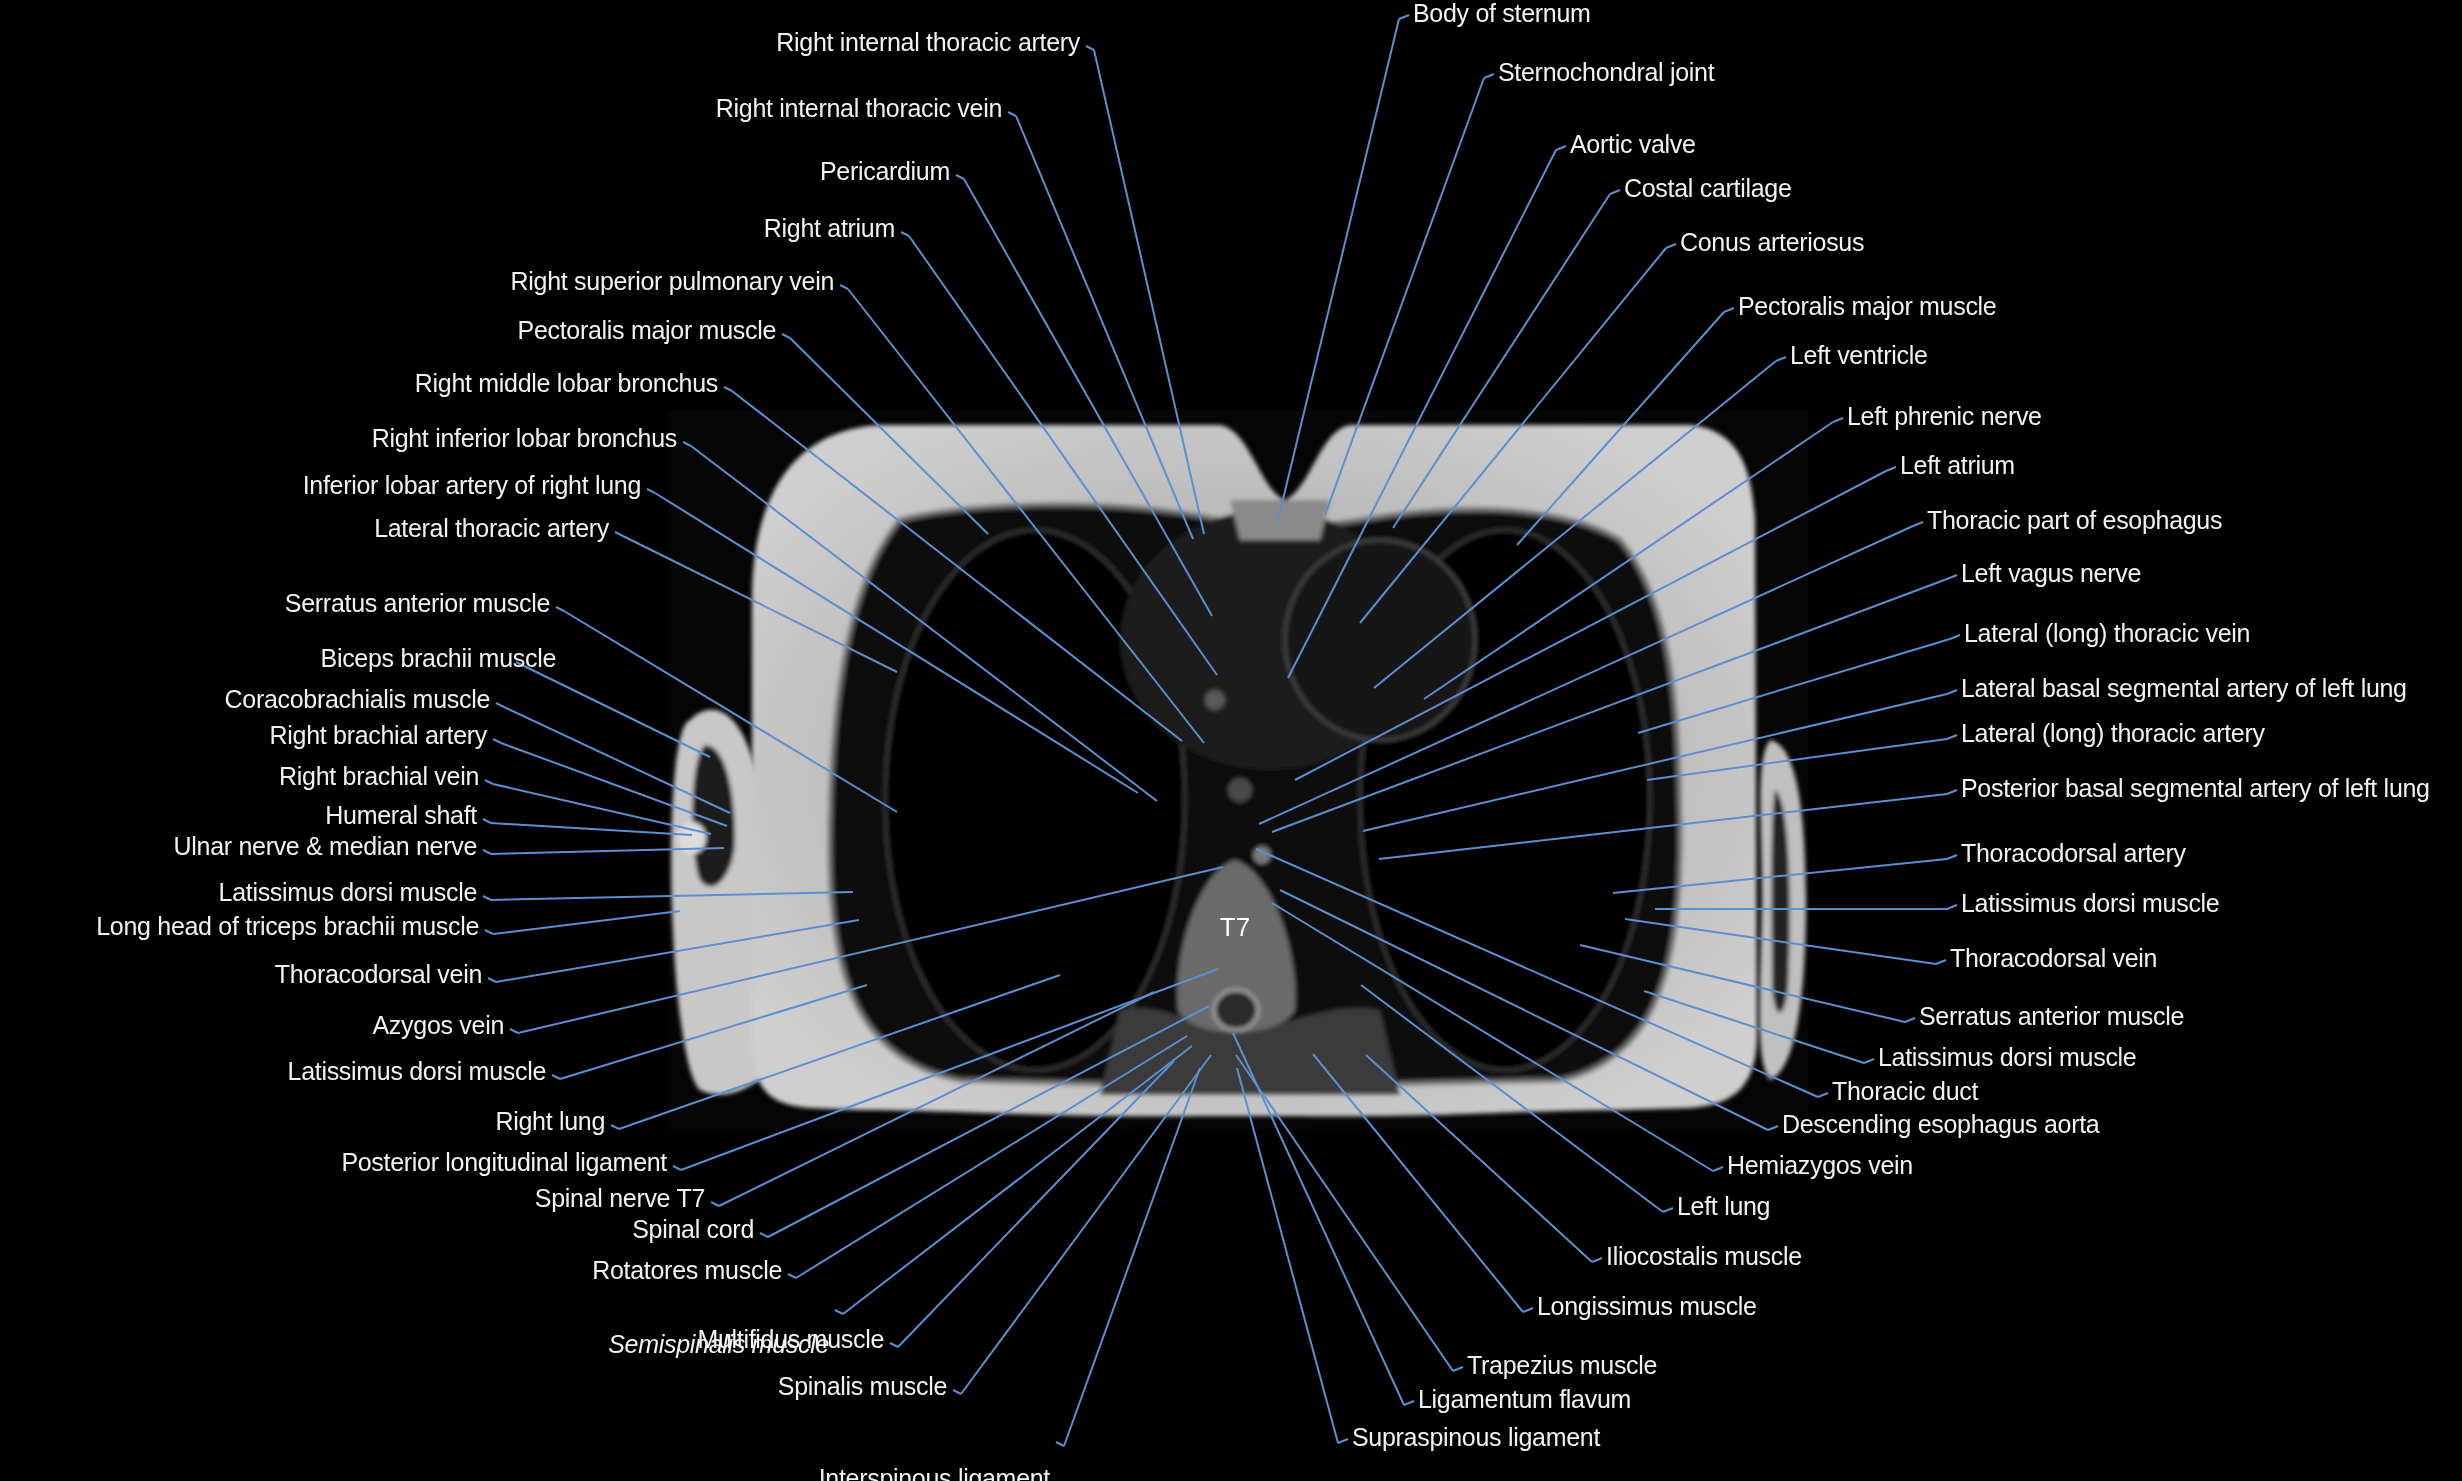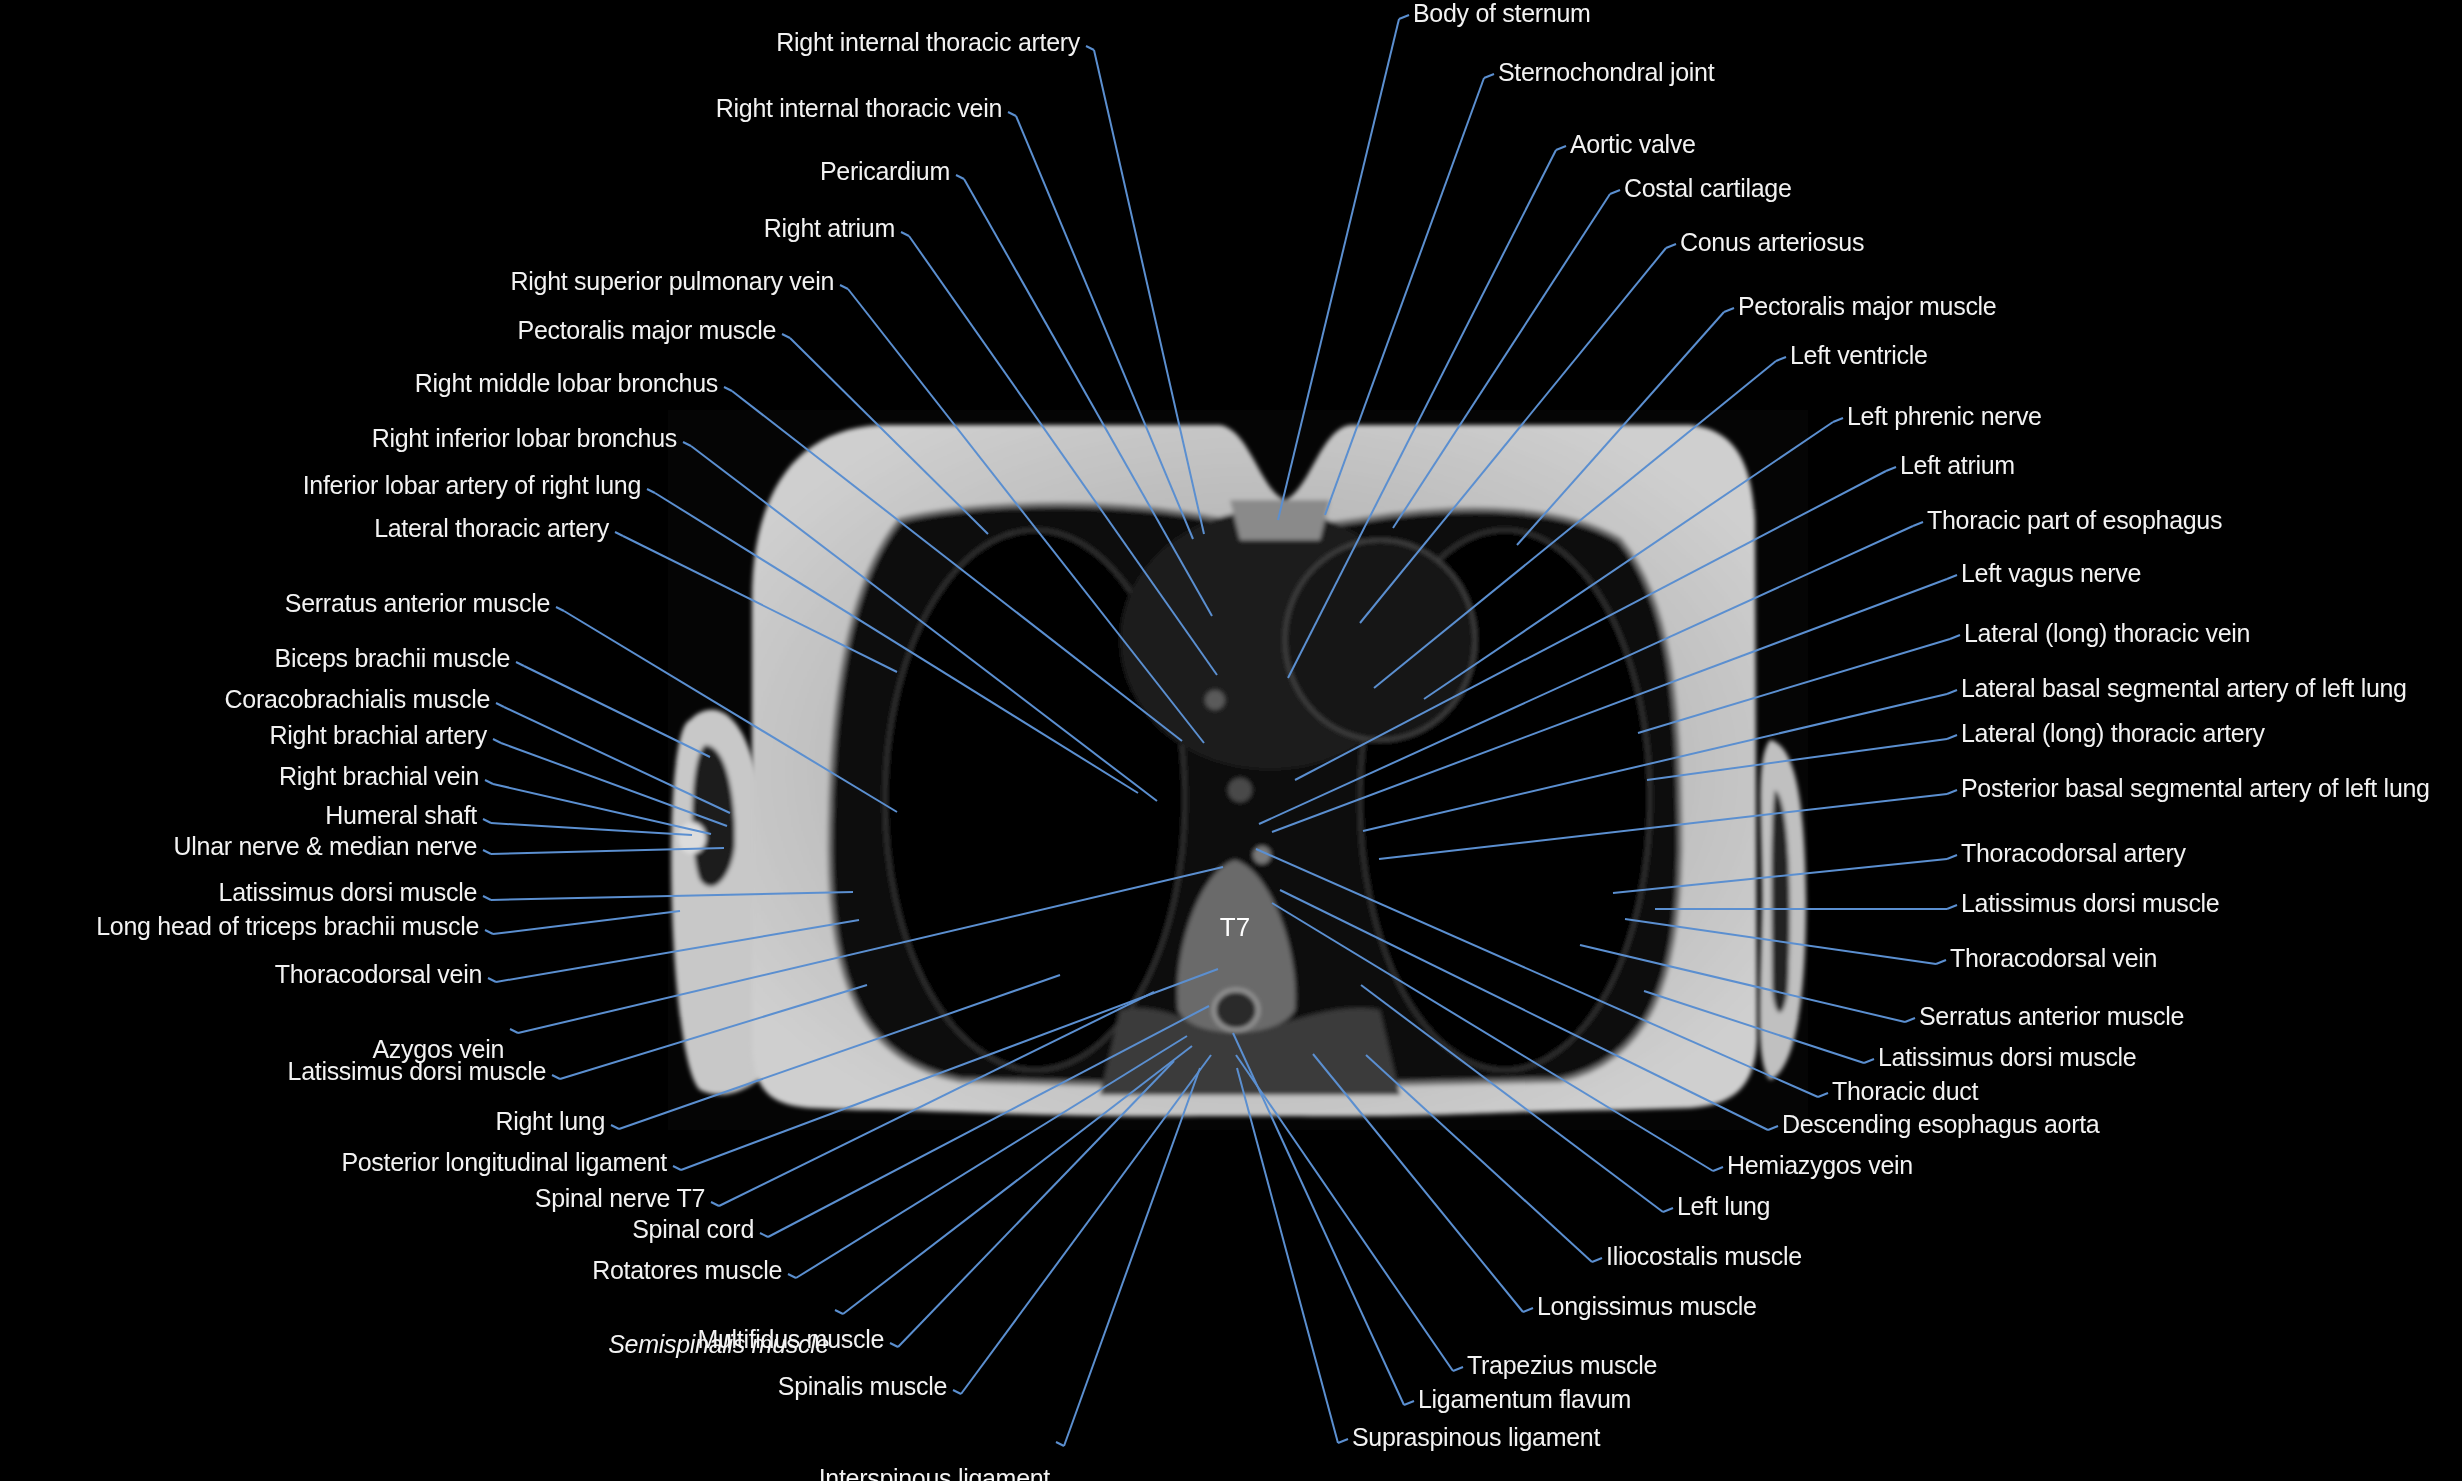--- a/index.html
+++ b/index.html
@@ -196,30 +196,30 @@
       <div class="lbl left" style="right: 1460px; top: 108px;">Right internal thoracic vein</div>
       <div class="lbl left" style="right: 1512px; top: 171px; text-align: right;">Pericardium</div>
       <div class="lbl left" style="right: 1567px; top: 228px;">Right atrium</div>
       <div class="lbl left" style="right: 1628px; top: 281px;">Right superior pulmonary vein</div>
       <div class="lbl left" style="right: 1686px; top: 330px;">Pectoralis major muscle</div>
       <div class="lbl left" style="right: 1744px; top: 383px;">Right middle lobar bronchus</div>
       <div class="lbl left" style="right: 1785px; top: 438px;">Right inferior lobar bronchus</div>
       <div class="lbl left" style="right: 1821px; top: 485px;">Inferior lobar artery of right lung</div>
       <div class="lbl left" style="right: 1853px; top: 528px;">Lateral thoracic artery</div>
       <div class="lbl left" style="right: 1912px; top: 603px;">Serratus anterior muscle</div>
-      <div class="lbl left" style="right: 1952px; top: 658px; margin-left: 31px;">Biceps brachii muscle</div>
+      <div class="lbl left" style="right: 1906px; top: 658px; margin-left: 31px;">Biceps brachii muscle</div>
       <div class="lbl left" style="right: 1972px; top: 699px;">Coracobrachialis muscle</div>
       <div class="lbl left" style="right: 1975px; top: 735px;">Right brachial artery</div>
       <div class="lbl left" style="right: 1983px; top: 776px;">Right brachial vein</div>
       <div class="lbl left" style="right: 1985px; top: 815px;">Humeral shaft</div>
       <div class="lbl left" style="right: 1985px; top: 846px;">Ulnar nerve &amp; median nerve</div>
       <div class="lbl left" style="right: 1985px; top: 892px;">Latissimus dorsi muscle</div>
       <div class="lbl left" style="right: 1983px; top: 926px;">Long head of triceps brachii muscle</div>
       <div class="lbl left" style="right: 1980px; top: 974px;">Thoracodorsal vein</div>
-      <div class="lbl left" style="right: 1958px; top: 1049px;">Azygos vein</div>
+      <div class="lbl left" style="right: 1958px; top: 1025px;">Azygos vein</div>
       <div class="lbl left" style="right: 1916px; top: 1071px;">Latissimus dorsi muscle</div>
       <div class="lbl left" style="right: 1857px; top: 1121px;">Right lung</div>
       <div class="lbl left" style="right: 1795px; top: 1162px;">Posterior longitudinal ligament</div>
       <div class="lbl left" style="right: 1757px; top: 1198px;">Spinal nerve T7</div>
       <div class="lbl left" style="right: 1708px; top: 1229px;">Spinal cord</div>
       <div class="lbl left" style="right: 1680px; top: 1270px;">Rotatores muscle</div>
       <div class="lbl left" style="right: 1633px; top: 1344px; font-style: italic;">Semispinalis muscle</div>
       <div class="lbl left" style="right: 1578px; top: 1339px;">Multifidus muscle</div>
       <div class="lbl left" style="right: 1515px; top: 1386px;">Spinalis muscle</div>
       <div class="lbl left" style="right: 1412px; top: 1438px; margin-top: 40px;">Interspinous ligament</div>

